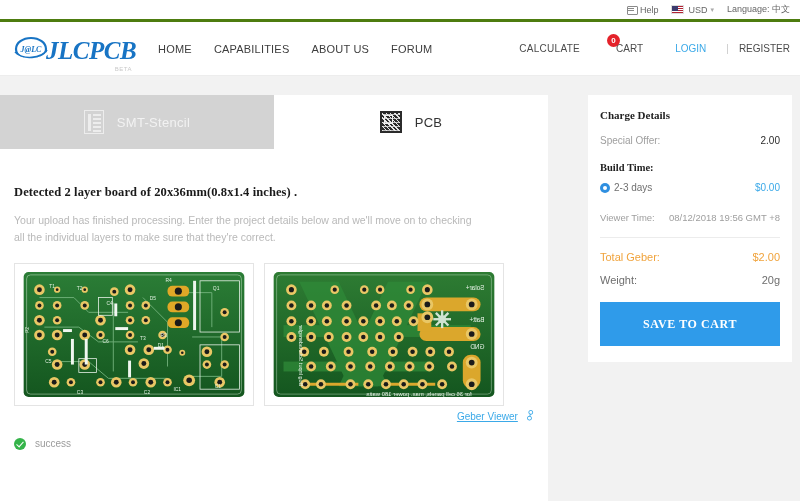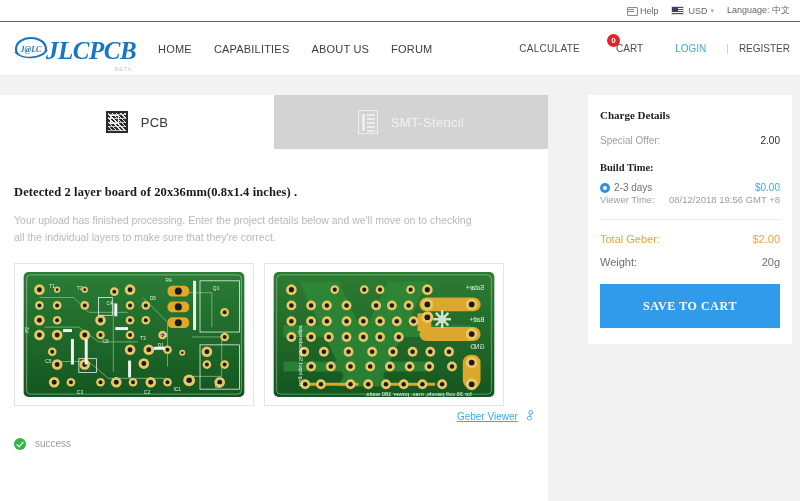--- a/index.html
+++ b/index.html
@@ -13,21 +13,21 @@
   
   .topbar {
     height: 22px;
     background: #ffffff;
     display: flex;
     align-items: center;
     justify-content: flex-end;
     padding-right: 10px;
     font-size: 9px;
     color: #666;
-    border-bottom: 1px solid #4d7c0f;
+    border-bottom: 3px solid #4d7c0f;
   }
   .topbar-item {
     display: flex;
     align-items: center;
     margin-left: 13px;
     white-space: nowrap;
   }
   .help-icon {
     width: 9px; height: 9px;
     margin-right: 4px;
@@ -332,21 +332,21 @@
     font-size: 10.5px;
     color: #1f1f1f;
     margin-top: 16px;
     margin-bottom: 9px;
   }
   .radio-row {
     display: flex;
     align-items: center;
     justify-content: space-between;
     font-size: 10px;
-    margin-bottom: 1px;
+    margin-bottom: 19px;
   }
   .radio-left { display: flex; align-items: center; }
   .radio-dot {
     width: 10px; height: 10px;
     border-radius: 50%;
     background: #2f8fe0;
     position: relative;
     margin-right: 4px;
     flex: 0 0 auto;
   }
@@ -446,27 +446,27 @@
     <div class="divider-v">|</div>
     <div class="register-link">REGISTER</div>
   </div>
 </div>
 
 <div class="page">
 
   <div class="content-card">
 
     <div class="tabs">
+      <div class="tab inactive">
+        <span class="stencil-icon"></span>
+        <span class="tab-label">SMT-Stencil</span>
+      </div>
       <div class="tab active">
         <span class="pcb-icon"></span>
         <span class="tab-label">PCB</span>
-      </div>
-      <div class="tab inactive">
-        <span class="stencil-icon"></span>
-        <span class="tab-label">SMT-Stencil</span>
       </div>
     </div>
 
     <div class="detect-block">
       <div class="detect-title">Detected 2 layer board of 20x36mm(0.8x1.4 inches) .</div>
       <div class="detect-desc">Your upload has finished processing. Enter the project details below and we'll move on to checking all the individual layers to make sure that they're correct.</div>
     </div>
 
     <div class="previews">
 

